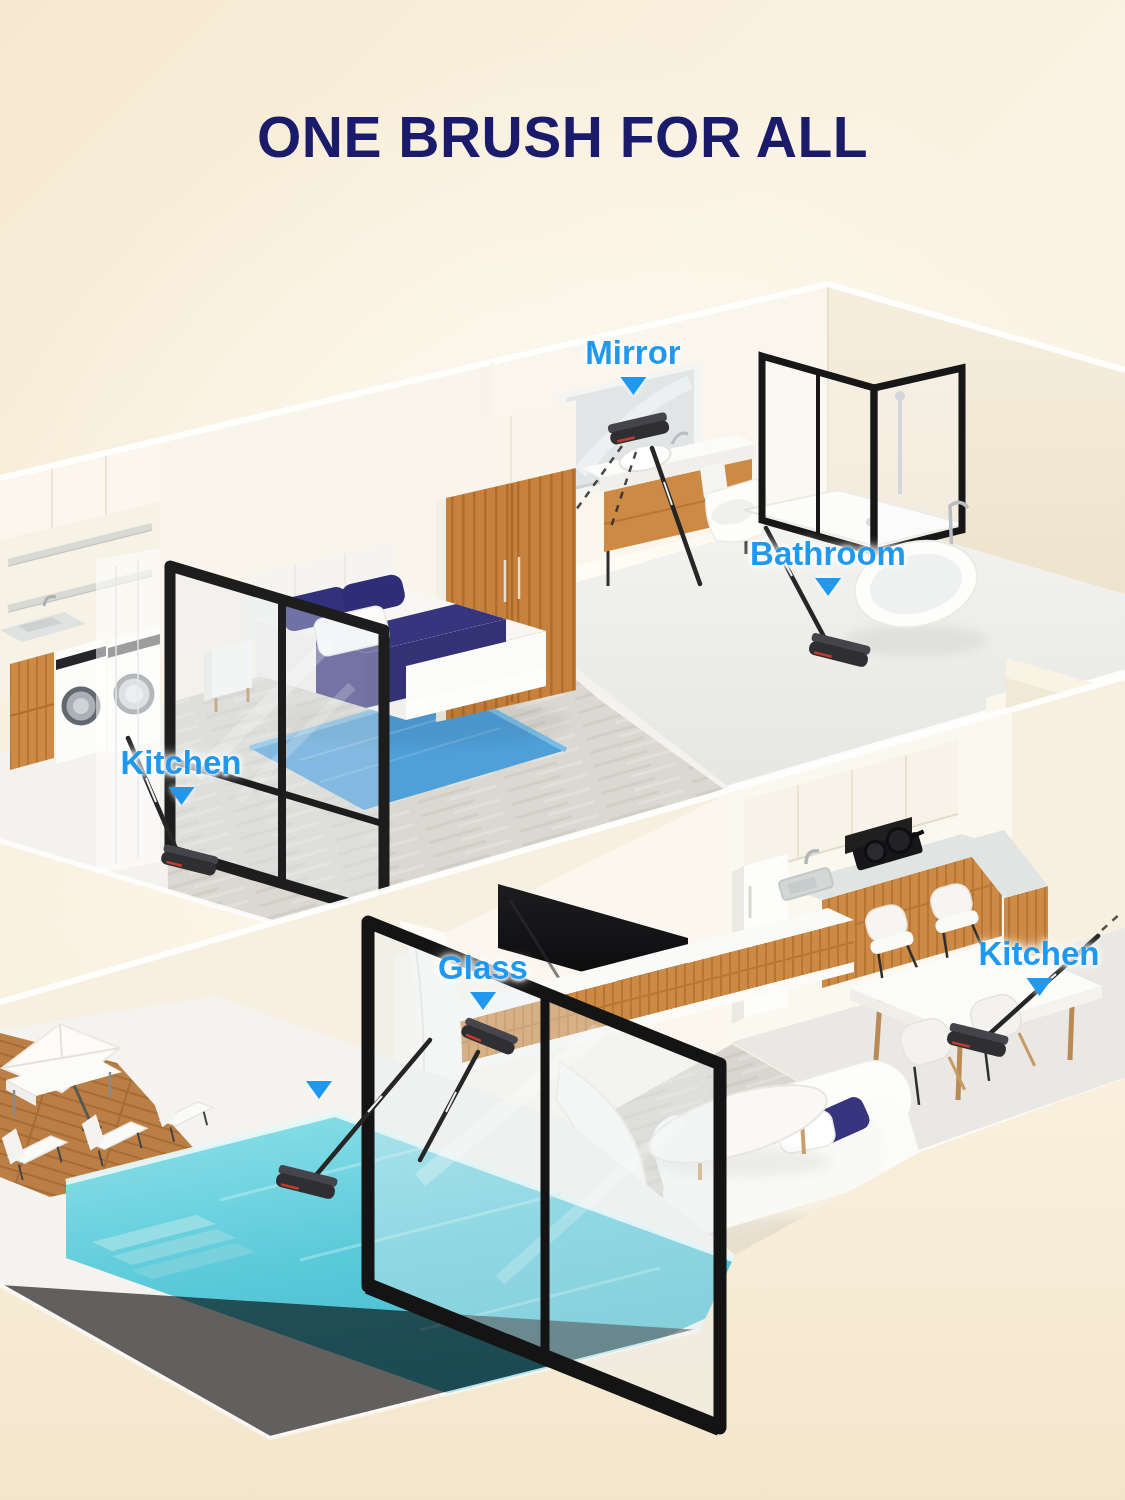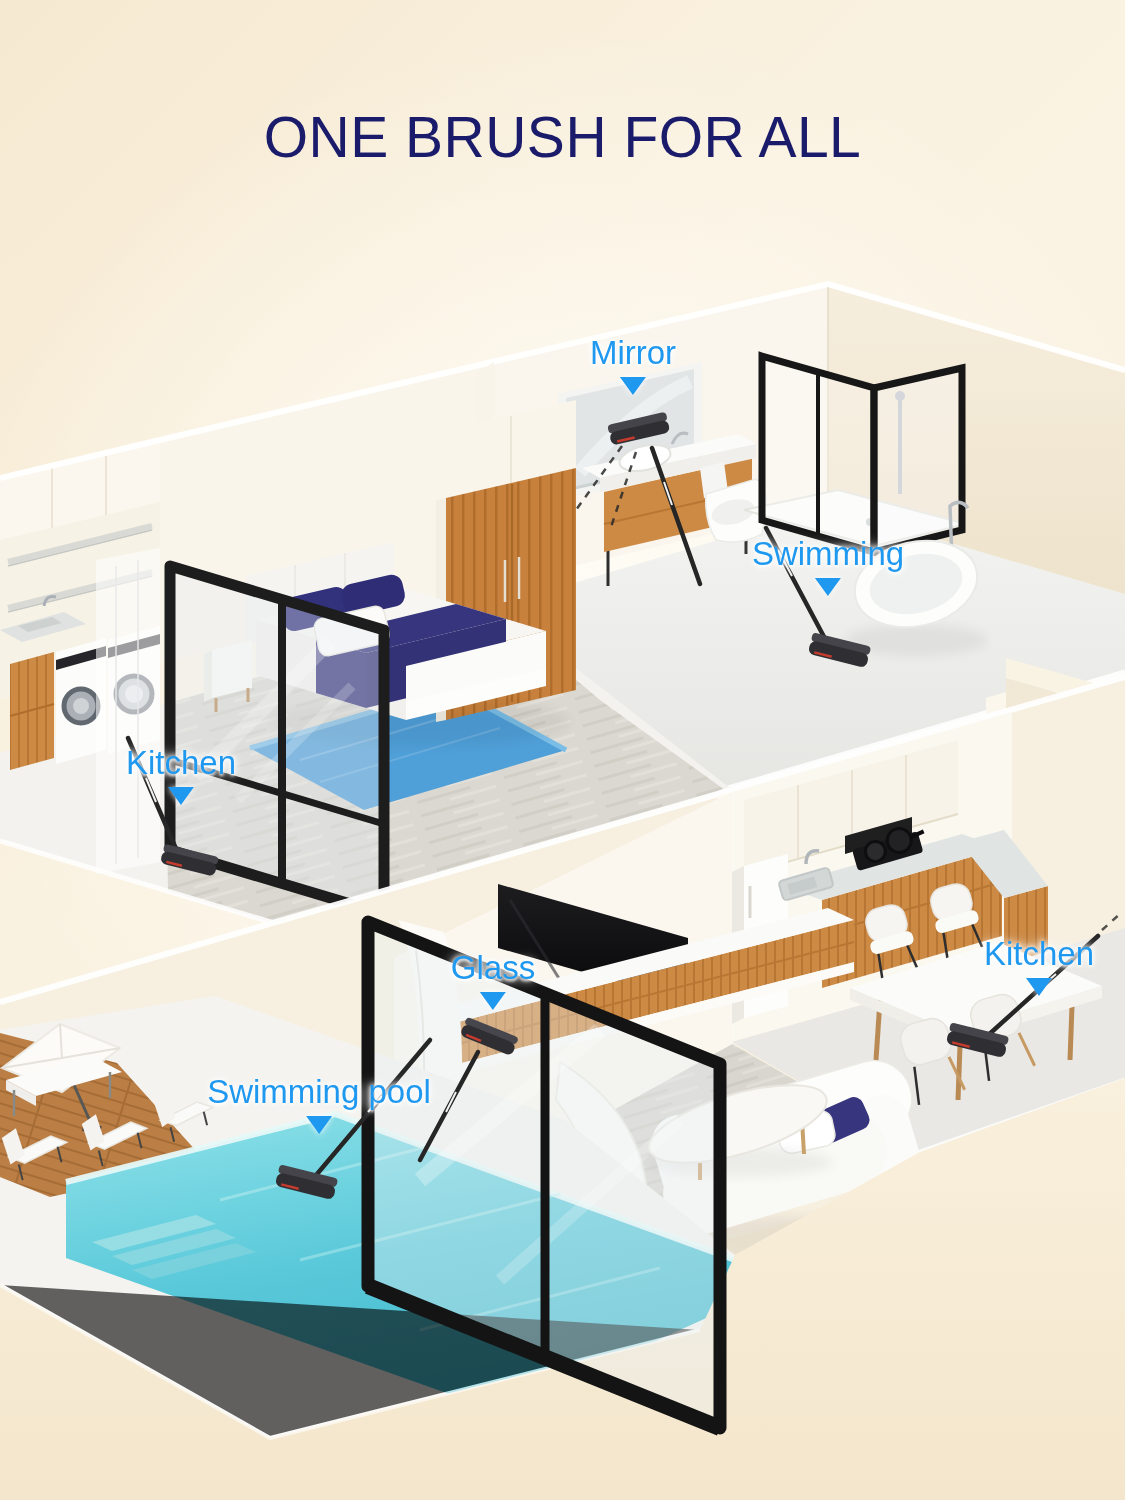--- a/index.html
+++ b/index.html
@@ -6,39 +6,39 @@
   body{
     width:1125px;height:1500px;position:relative;overflow:hidden;
     font-family:"Liberation Sans",sans-serif;
     background:
       radial-gradient(90% 65% at 52% 42%, rgba(255,253,247,.95) 0%, rgba(255,253,247,0) 62%),
       linear-gradient(135deg,#f6e9d1 0%,#faf2e1 38%,#faf3e4 62%,#f2e3c8 100%);
   }
   .scene{position:absolute;inset:0;}
   .page-title{
     position:absolute;top:104px;left:0;width:100%;text-align:center;
-    font-size:57px;font-weight:normal;letter-spacing:.5px;
+    font-size:57px;font-weight:bold;letter-spacing:.5px;
     color:var(--title-navy,#1b1b6b);
   }
   .callout{position:absolute;display:flex;flex-direction:column;align-items:center;transform:translateX(-50%);z-index:5;}
   .callout .txt{
-    font-size:33px;font-weight:normal;white-space:nowrap;line-height:1.05;
+    font-size:33px;font-weight:bold;white-space:nowrap;line-height:1.05;
     color:var(--label-blue,#1f98f0);
     text-shadow:0 0 5px #fff,0 0 9px #fff,0 0 14px rgba(255,255,255,.95),0 2px 3px rgba(255,255,255,.8);
   }
   .callout .arr{
     margin-top:6px;width:0;height:0;
     border-left:13px solid transparent;border-right:13px solid transparent;
     border-top:18px solid var(--label-blue,#1f98f0);
     filter:drop-shadow(0 0 3px rgba(255,255,255,.95));
   }
   #cl-mirror{left:633px;top:336px;}
   #cl-bathroom{left:828px;top:537px;}
   #cl-balcony{left:181px;top:746px;}
-  #cl-glass{left:493px;top:951px;}
+  #cl-glass{left:483px;top:951px;}
   #cl-kitchen{left:991px;top:937px;margin-left:48px;}
   #cl-swimming-pool{left:319px;top:1075px;}
 </style>
 </head>
 <body>
 
 <div class="page-title">ONE BRUSH FOR ALL</div>
 
 <div class="scene">
 <svg width="1125" height="1500" viewBox="0 0 1125 1500">
@@ -508,31 +508,30 @@
     </g>
   </g>
 </svg>
 </div>
 
 <div class="callout" id="cl-mirror">
   <span class="txt">Mirror</span>
   <span class="arr"></span>
 </div>
 <div class="callout" id="cl-bathroom">
-  <span class="txt">Swimming</span>
+  <span class="txt">Bathroom</span>
   <span class="arr"></span>
 </div>
 <div class="callout" id="cl-balcony">
   <span class="txt">Kitchen</span>
   <span class="arr"></span>
 </div>
 <div class="callout" id="cl-glass">
   <span class="txt">Glass</span>
   <span class="arr"></span>
 </div>
 <div class="callout" id="cl-kitchen">
   <span class="txt">Kitchen</span>
   <span class="arr"></span>
 </div>
 <div class="callout" id="cl-swimming-pool">
-  <span class="txt">Swimming pool</span>
   <span class="arr"></span>
 </div>
 
 </body></html>

